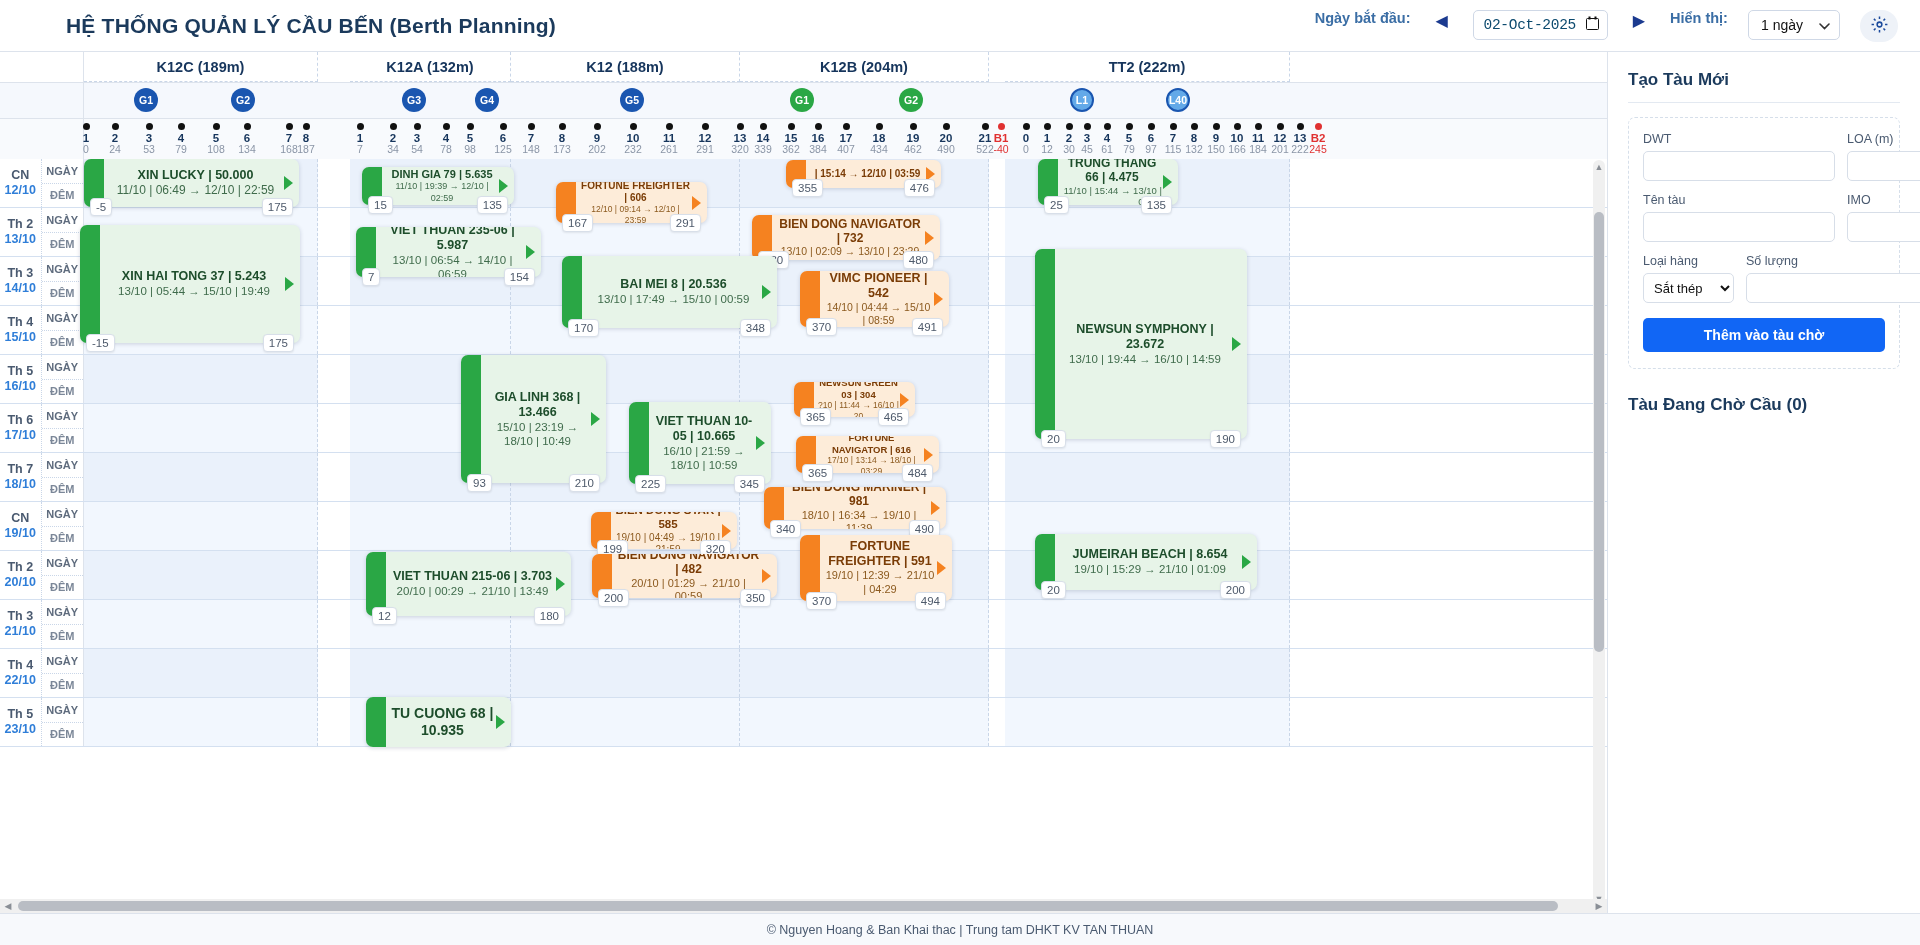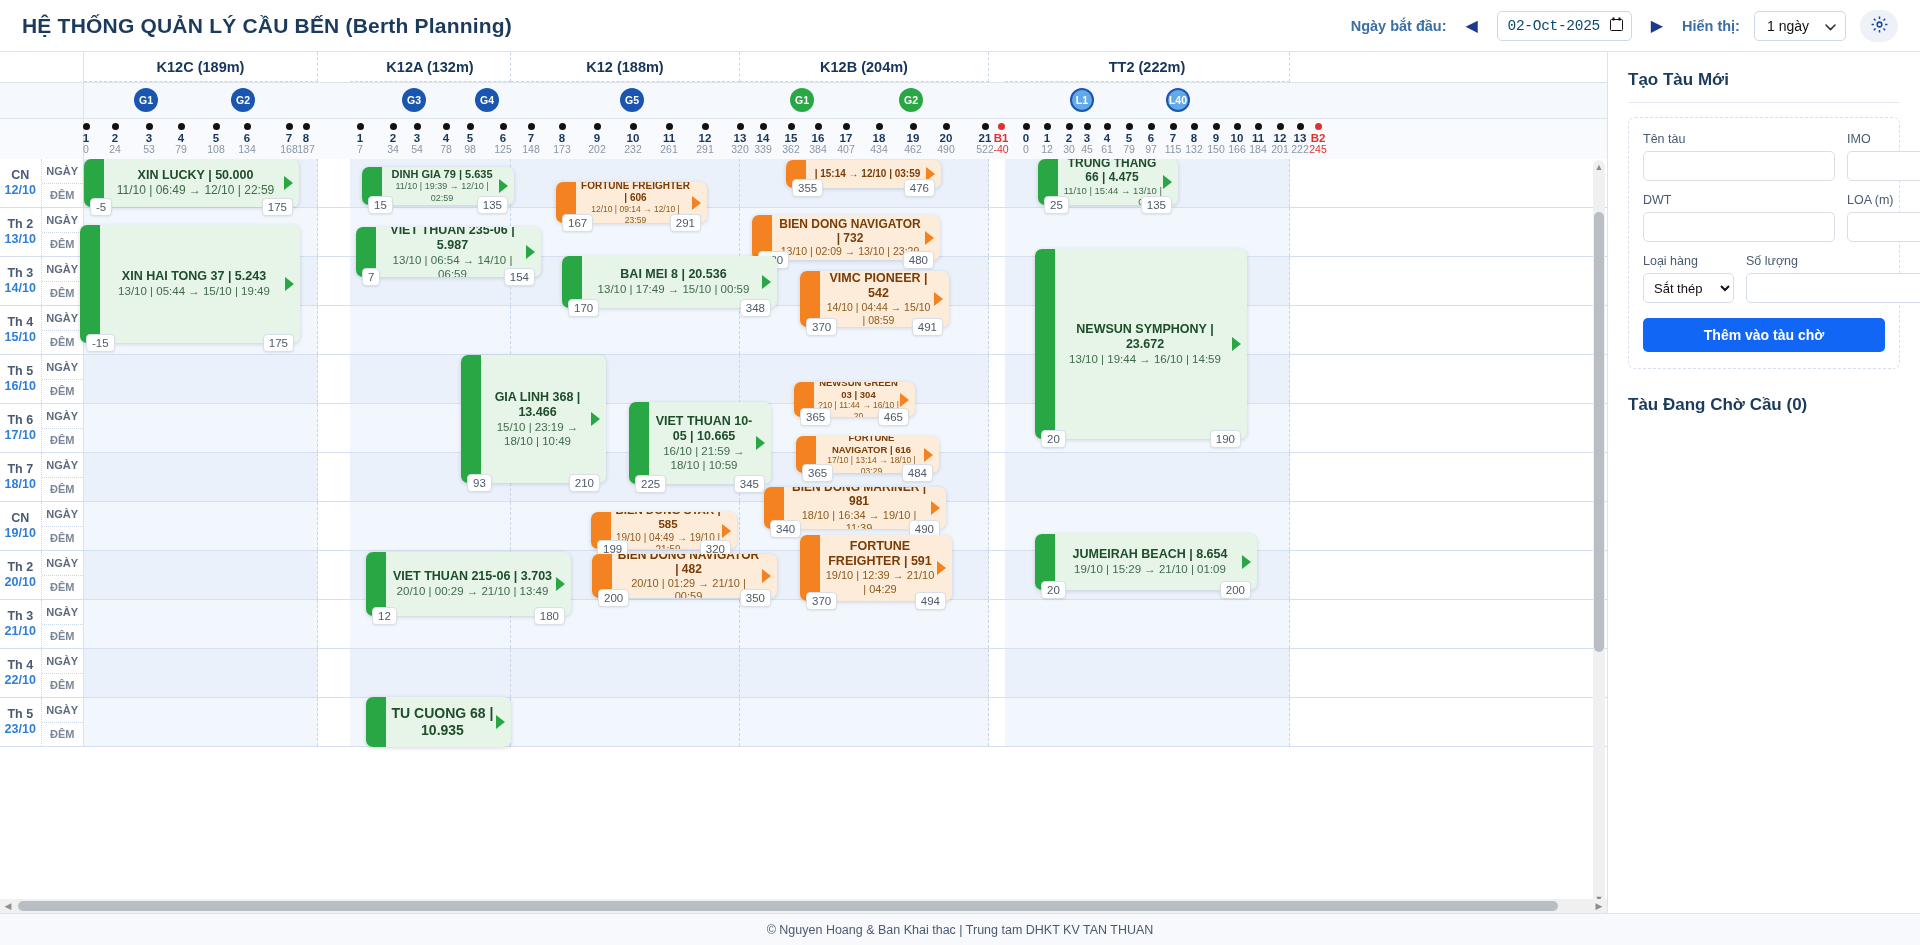--- a/index.html
+++ b/index.html
@@ -10,22 +10,22 @@
     background:#ffffff;
     overflow:hidden;
     color:#1f3864;
   }
   
   #topbar {
     height:52px; display:flex; align-items:center;
     border-bottom:1px solid #dde3ec; background:#fff;
     padding:0 22px; position:relative;
   }
-  #app-title { font-size:21px; font-weight:bold; color:#1b3a5c; letter-spacing:.2px; }
-  #topbar-right { margin-left:auto; display:flex; align-items:center; gap:14px; }
+  #app-title { font-size:21px; font-weight:bold; color:#1b3a5c; letter-spacing:.2px;margin-left:44px; }
+  #topbar-right { margin-left:auto; display:flex; gap:20px; }
   .tb-label { font-size:14.5px; color:#3b6ea5; font-weight:bold; }
   .arrow-btn {
     width:22px;height:22px;display:flex;align-items:center;justify-content:center;
     color:#1b3a8f;font-size:16px;cursor:pointer;background:none;border:none;
   }
   .date-box {
     display:flex;align-items:center;gap:10px;
     border:1px solid #cfd8e6;border-radius:5px;background:#fff;
     height:30px;padding:0 8px 0 10px;
   }
@@ -807,21 +807,21 @@
             <div class="card orange" style="left: 752px; top: 56px; width: 188px; height: 45px;">
               <div class="bar"></div>
               <div class="inner">
                 <div class="vname" style="font-size: 12px;">BIEN DONG NAVIGATOR | 732</div>
                 <div class="vtime" style="font-size: 10.5px;">13/10 | 02:09 → 13/10 | 23:29</div>
                 <div class="tri"></div>
               </div>
               <div class="lpos">330</div>
               <div class="rpos">480</div>
             </div>
-            <div class="card green" style="left: 562px; top: 97px; width: 215px; height: 52px;">
+            <div class="card green" style="left: 562px; top: 97px; width: 215px; height: 72px;">
               <div class="bar"></div>
               <div class="inner">
                 <div class="vname" style="font-size: 12.5px;">BAI MEI 8 | 20.536</div>
                 <div class="vtime" style="font-size: 11.5px;">13/10 | 17:49 → 15/10 | 00:59</div>
                 <div class="tri"></div>
               </div>
               <div class="lpos">170</div>
               <div class="rpos">348</div>
             </div>
             <div class="card orange" style="left: 800px; top: 112px; width: 149px; height: 56px;">
@@ -976,38 +976,38 @@
       <div id="hs-r">▶</div>
     </div>
   </div>
 
   <div id="sidebar">
     <div class="panel-title">Tạo Tàu Mới</div>
     <div class="panel-rule"></div>
     <div class="form-box">
       <div class="frow">
         <div class="fcol">
+          <label class="flab">DWT</label>
+          <input class="finput" value="" style="">
+        </div>
+        <div class="fcol">
+          <label class="flab">LOA (m)</label>
+          <input class="finput" value="" style="">
+        </div>
+
+      </div>
+      <div class="frow">
+        <div class="fcol">
           <label class="flab">Tên tàu</label>
           <input class="finput" value="" style="">
         </div>
         <div class="fcol">
           <label class="flab">IMO</label>
           <input class="finput" value="" style="">
         </div>
-      </div>
-      <div class="frow">
-        <div class="fcol">
-          <label class="flab">DWT</label>
-          <input class="finput" value="" style="">
-        </div>
-        <div class="fcol">
-          <label class="flab">LOA (m)</label>
-          <input class="finput" value="" style="">
-        </div>
-
       </div>
       <div class="frow">
         <div class="fcol">
           <label class="flab">Loại hàng</label>
           <select class="fselect" id="cargo-select"><option>Sắt thép</option><option>Container</option><option>Hàng rời</option><option>Gỗ</option></select>
         </div>
         <div class="fcol">
           <label class="flab">Số lượng</label>
           <input class="finput" value="" style="">
         </div>

